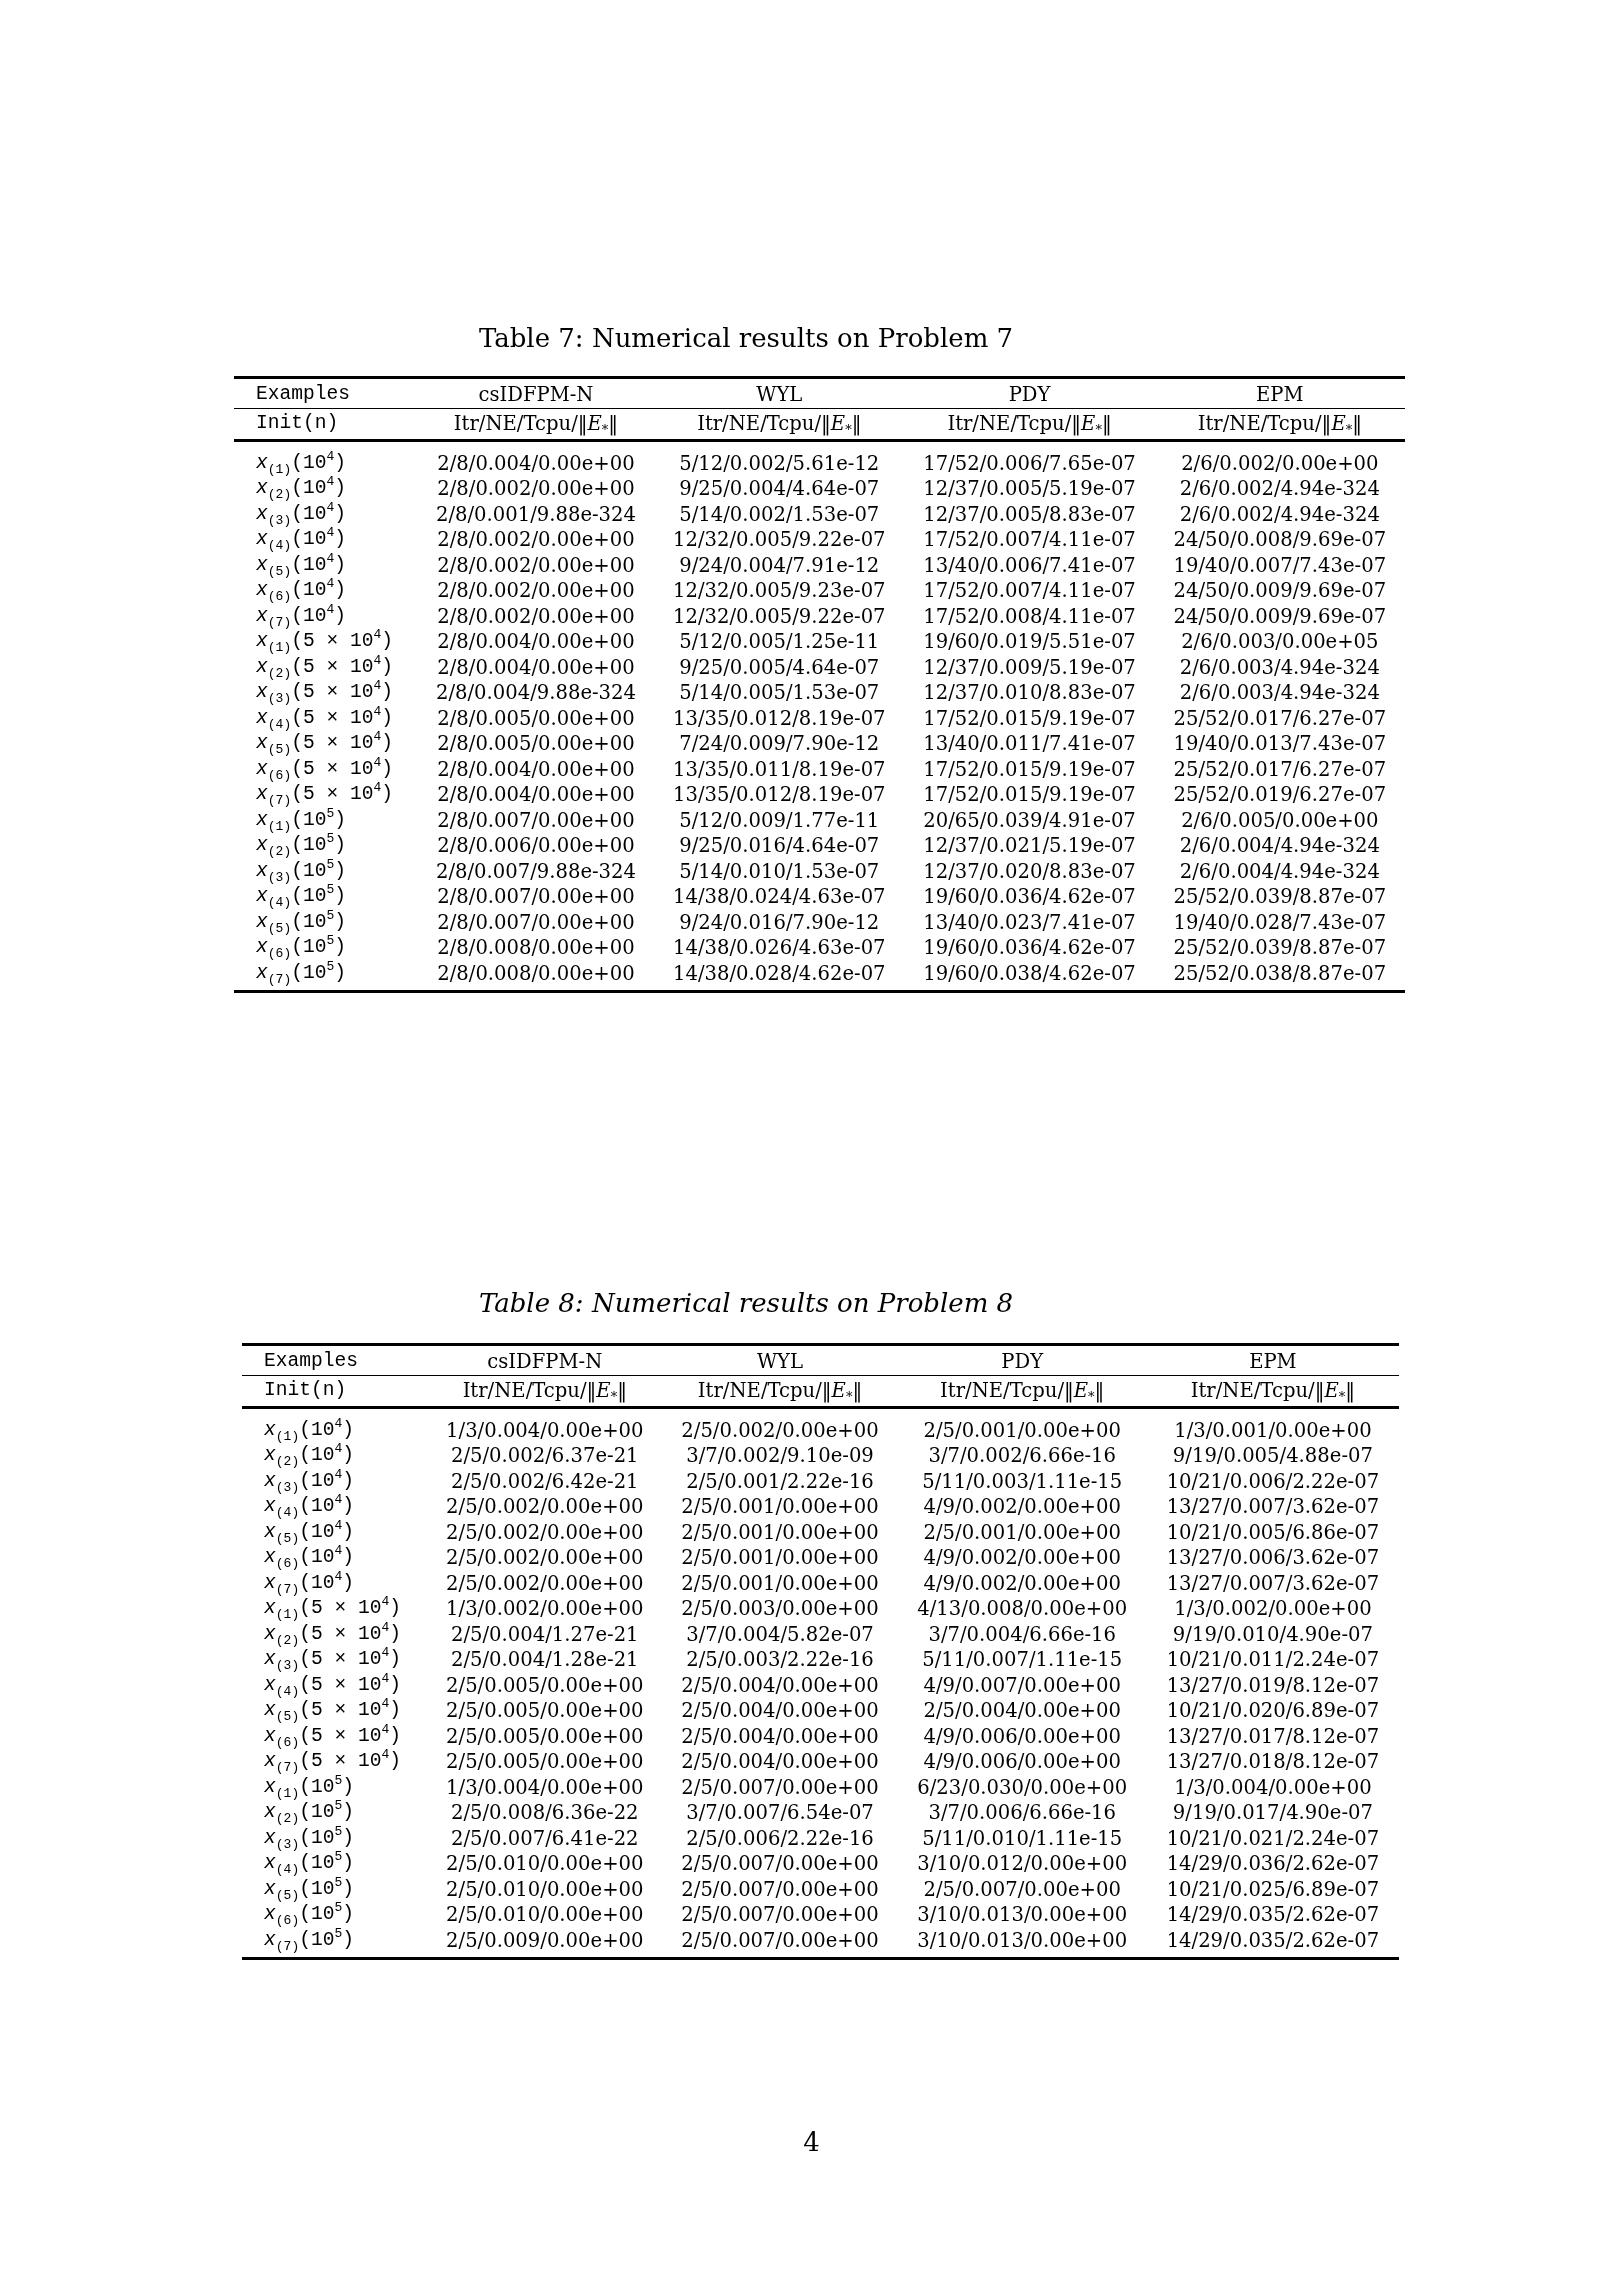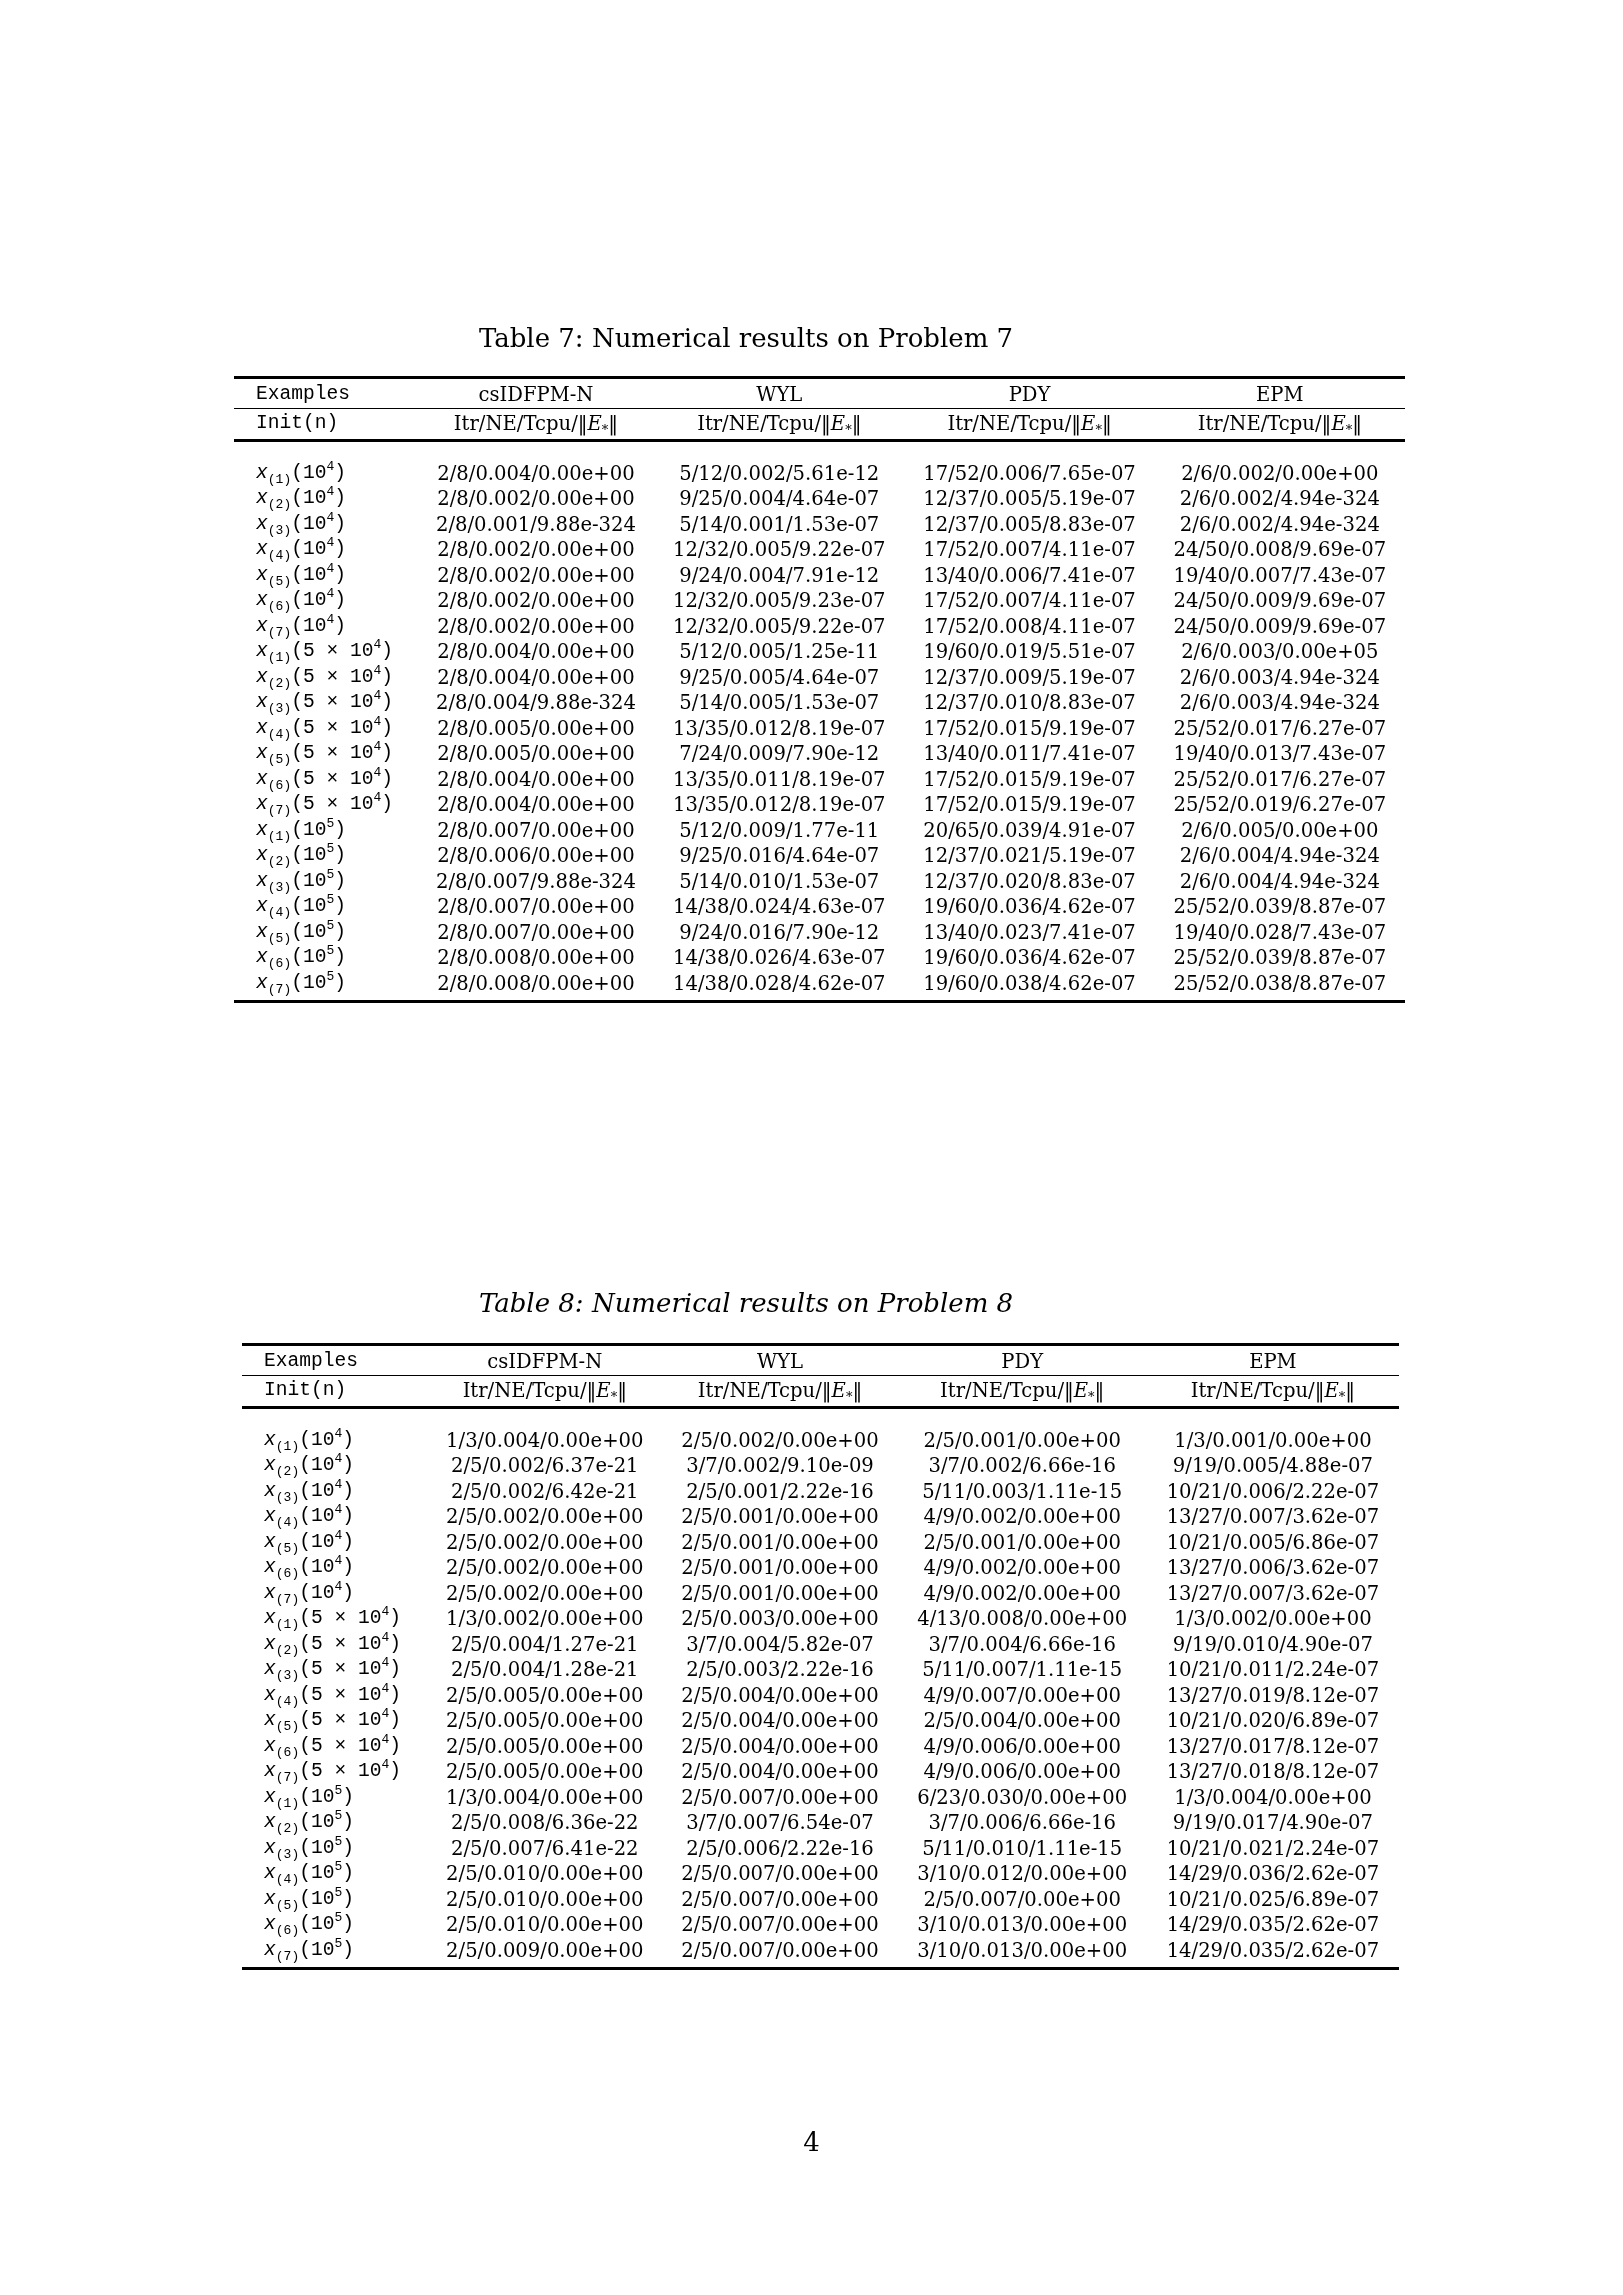--- a/index.html
+++ b/index.html
@@ -12,21 +12,21 @@
     font-size: 26px; line-height: 31px;
   }
   .tbl {
     position: absolute; border-collapse: collapse;
     font-size: 19.6px; line-height: 25.5px;
   }
   .tbl td, .tbl th { padding: 0 6.5px; white-space: nowrap; font-weight: normal; text-align: center; }
   .tbl .first { text-align: left; padding-left: 22px; font-family: Liberation Mono, monospace; }
   .tbl thead tr.r1 th { border-top: 3.3px solid #000; padding-top: 2.6px; padding-bottom: 1.3px; }
   .tbl thead tr.r2 th { border-top: 1.3px solid #000; border-bottom: 3.3px solid #000; padding-top: 1.3px; padding-bottom: 2.6px; }
-  .tbl tbody tr:first-child td { padding-top: 19px; }
+  .tbl tbody tr:first-child td { padding-top: 9px; }
   .tbl tbody tr:last-child td { border-bottom: 3.3px solid #000; padding-bottom: 3.9px; }
   .xlabel i { font-style: italic; }
   .xlabel sub { font-size: 13px; vertical-align: -5.2px; line-height: 0; }
   .xlabel sup { font-size: 13px; vertical-align: 7.9px; line-height: 0; }
   .norm i { font-style: italic; }
   .norm sub { font-size: 13px; vertical-align: -3.9px; line-height: 0; }
   #t7 { left: 234px; top: 376px; width: 1171px; }
   #t8 { left: 242px; top: 1343px; width: 1157px; }
   .pagenum { position: absolute; left: 0; width: 1623px; top: 2127px; text-align: center; font-size: 26px; }
 </style>
@@ -62,21 +62,21 @@
       <tr>
         <td class="first xlabel"><i>x</i><sub>(<span>2</span>)</sub>(<span></span><span>10</span><sup>4</sup>)</td>
         <td>2/8/0.002/0.00e+00</td>
         <td>9/25/0.004/4.64e-07</td>
         <td>12/37/0.005/5.19e-07</td>
         <td>2/6/0.002/4.94e-324</td>
       </tr>
       <tr>
         <td class="first xlabel"><i>x</i><sub>(<span>3</span>)</sub>(<span></span><span>10</span><sup>4</sup>)</td>
         <td>2/8/0.001/9.88e-324</td>
-        <td>5/14/0.001/1.53e-07</td>
+        <td>5/14/0.002/1.53e-07</td>
         <td>12/37/0.005/8.83e-07</td>
         <td>2/6/0.002/4.94e-324</td>
       </tr>
       <tr>
         <td class="first xlabel"><i>x</i><sub>(<span>4</span>)</sub>(<span></span><span>10</span><sup>4</sup>)</td>
         <td>2/8/0.002/0.00e+00</td>
         <td>12/32/0.005/9.22e-07</td>
         <td>17/52/0.007/4.11e-07</td>
         <td>24/50/0.008/9.69e-07</td>
       </tr>

